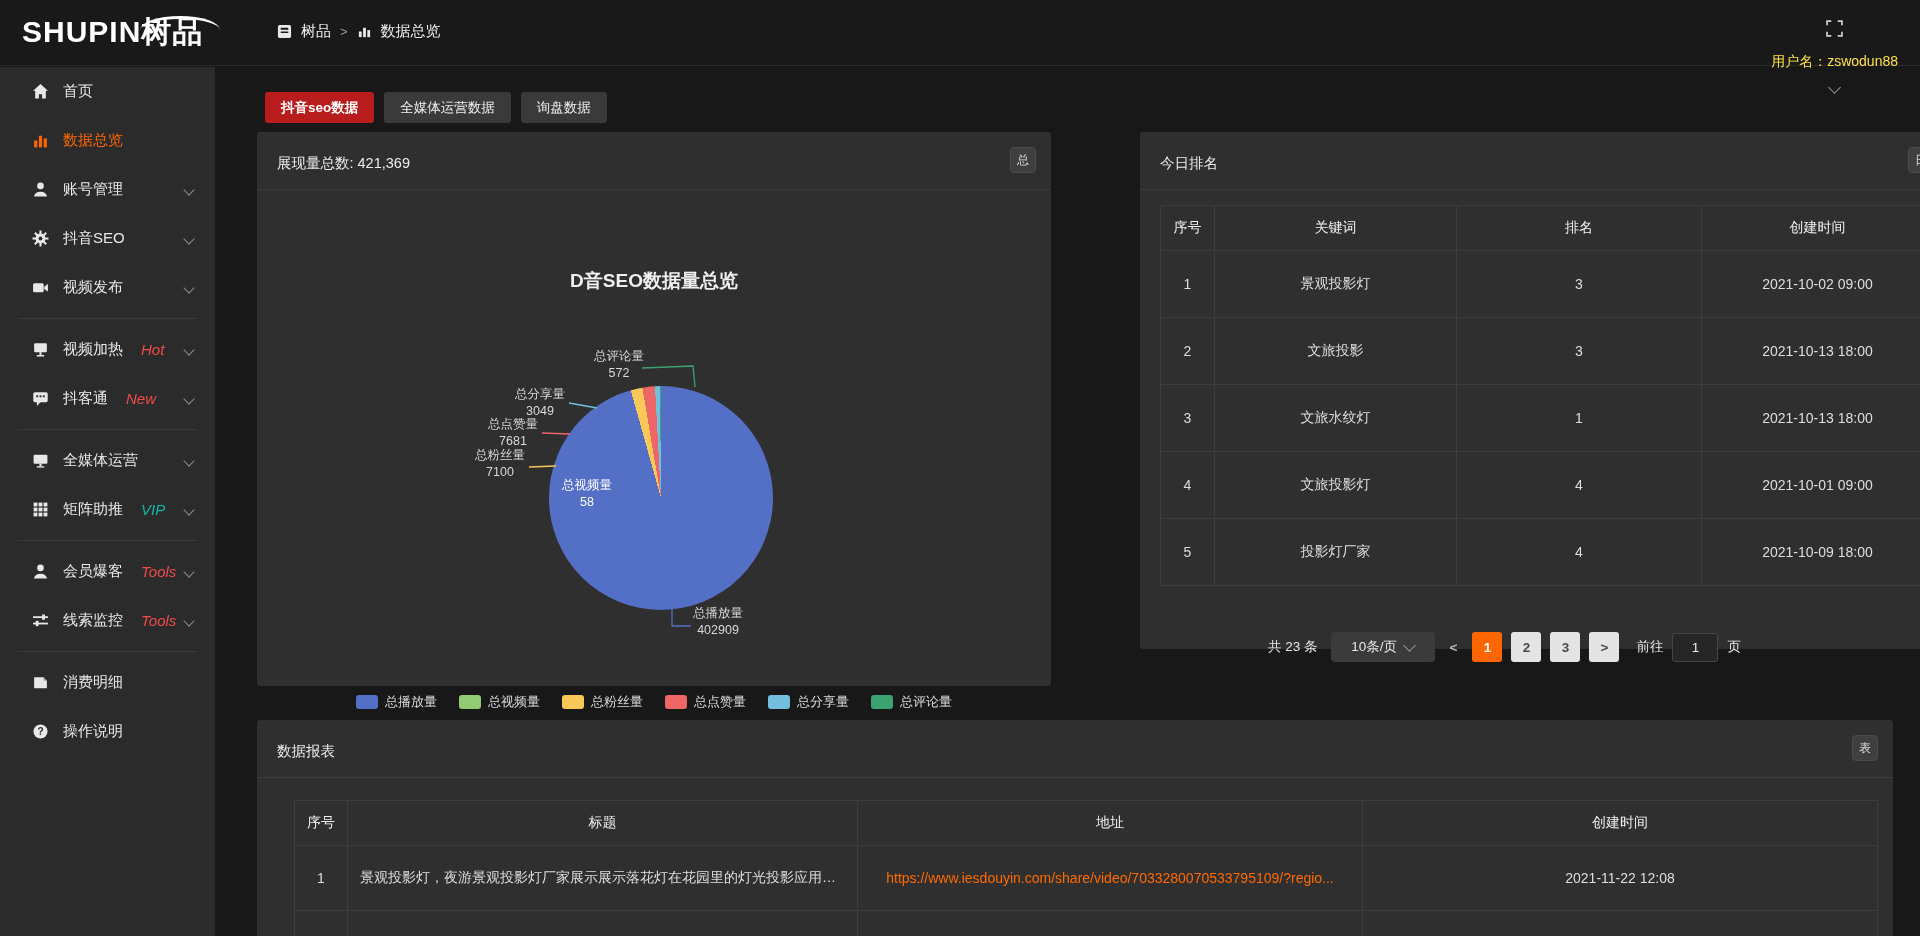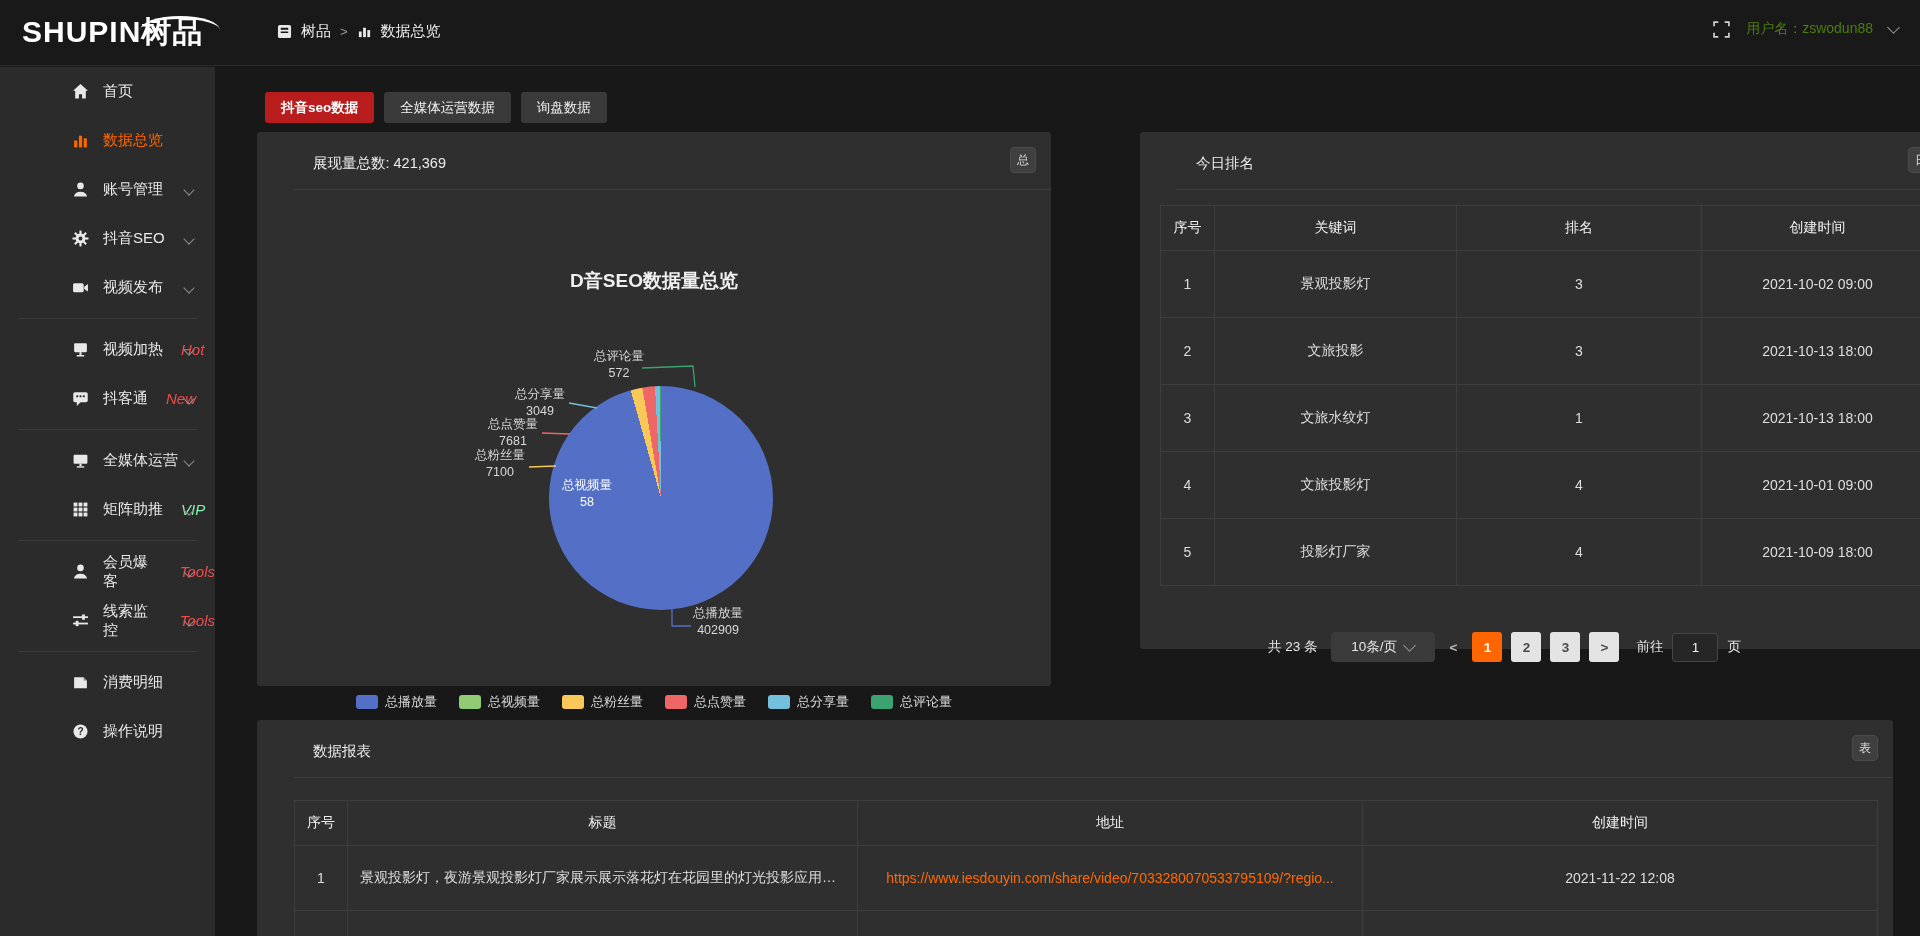--- a/index.html
+++ b/index.html
@@ -10,48 +10,48 @@
   .topbar { position:absolute; left:0; top:0; width:1920px; height:66px;
     background:#191919; border-bottom:1px solid #2c2c2c; z-index:5; }
   .logo { position:absolute; left:22px; top:12px; font-size:30px; font-weight:bold;
     letter-spacing:1px; color:#fff;text-align:right; }
   .logo-arc { position:absolute; left:118px; top:4px; width:80px; height:14px;
     border-top:3px solid #fff; border-radius:50%/100% 100% 0 0; }
   .crumbs { position:absolute; left:277px; top:22px; display:flex; align-items:center;
     gap:9px; font-size:15px; color:#efefef; }
   .crumbs .sep { color:#9a9a9a; font-size:13px; }
   .topbar-right { position:absolute; right:22px; top:20px; display:flex;
-    align-items:center; gap:16px; font-size:14px; color:#4d7c0f; }
+    align-items:center; gap:16px; font-size:14px; color:#fde047;flex-direction:column; }
   .chev { display:inline-block; width:9px; height:9px; border-right:1.5px solid #9a9a9a;
     border-bottom:1.5px solid #9a9a9a; transform:rotate(45deg); margin-top:-4px; }
 
   
   .sidebar { position:absolute; left:0; top:67px; width:215px; height:869px;
     background:#2b2b2b; }
   .side-item { position:relative; height:49px; display:flex; align-items:center;
-    padding-left:32px; gap:14px; font-size:15px; color:#e8e8e8; cursor:pointer;margin-left:40px; }
+    padding-left:32px; gap:14px; font-size:15px; color:#e8e8e8; cursor:pointer; }
   .side-item.active { color:#ff6600; }
   .side-item .ico { width:17px; height:17px; flex:0 0 17px; }
   .side-badge { font-style:italic; font-weight:normal; font-size:15px; margin-left:4px; }
-  .side-badge.red { color:#f04b4b; } .side-badge.gold { color:#86efac; }
+  .side-badge.red { color:#f04b4b; } .side-badge.gold { color:#14b8a6; }
   .side-badge:empty { display:none; }
   .side-arrow { position:absolute; right:22px; top:21px; width:8px; height:8px;
     border-right:1.5px solid #8d8d8d; border-bottom:1.5px solid #8d8d8d;
     transform:rotate(45deg); }
   .side-div { height:1px; background:#3a3a3a; margin:6px 18px; }
 
   
   .tabs { position:absolute; left:265px; top:92px; display:flex; gap:10px; }
   .tab { height:31px; padding:0 16px; display:flex; align-items:center; font-size:13.5px;
     background:#3a3a3a; color:#f0f0f0; border-radius:3px; cursor:pointer; }
   .tab.active { background:#b91c1c; color:#fff; font-weight:bold; }
 
   
   .panel { position:absolute; background:#2f2f2f; border-radius:3px; }
-  .panel-head { position:relative; height:58px; border-bottom:1px solid #3c3c3c;margin-left:36px; }
+  .panel-head { position:relative; height:58px; border-bottom:1px solid #3c3c3c; }
   .panel-title { position:absolute; left:20px; top:22px; font-size:14.5px; color:#ececec; }
   .panel-badge { position:absolute; right:15px; top:15px; min-width:26px; height:26px;
     background:#3f3f3f; border:1px solid #4a4a4a; border-radius:4px; color:#ddd;
     font-size:12px; display:flex; align-items:center; justify-content:center;
     padding:0 5px; cursor:pointer; }
 
   .chart-panel { left:257px; top:132px; width:794px; height:554px; }
   .rank-panel  { left:1140px; top:132px; width:809px; height:517px; }
   .report-panel{ left:257px; top:720px; width:1636px; height:240px; }
 

